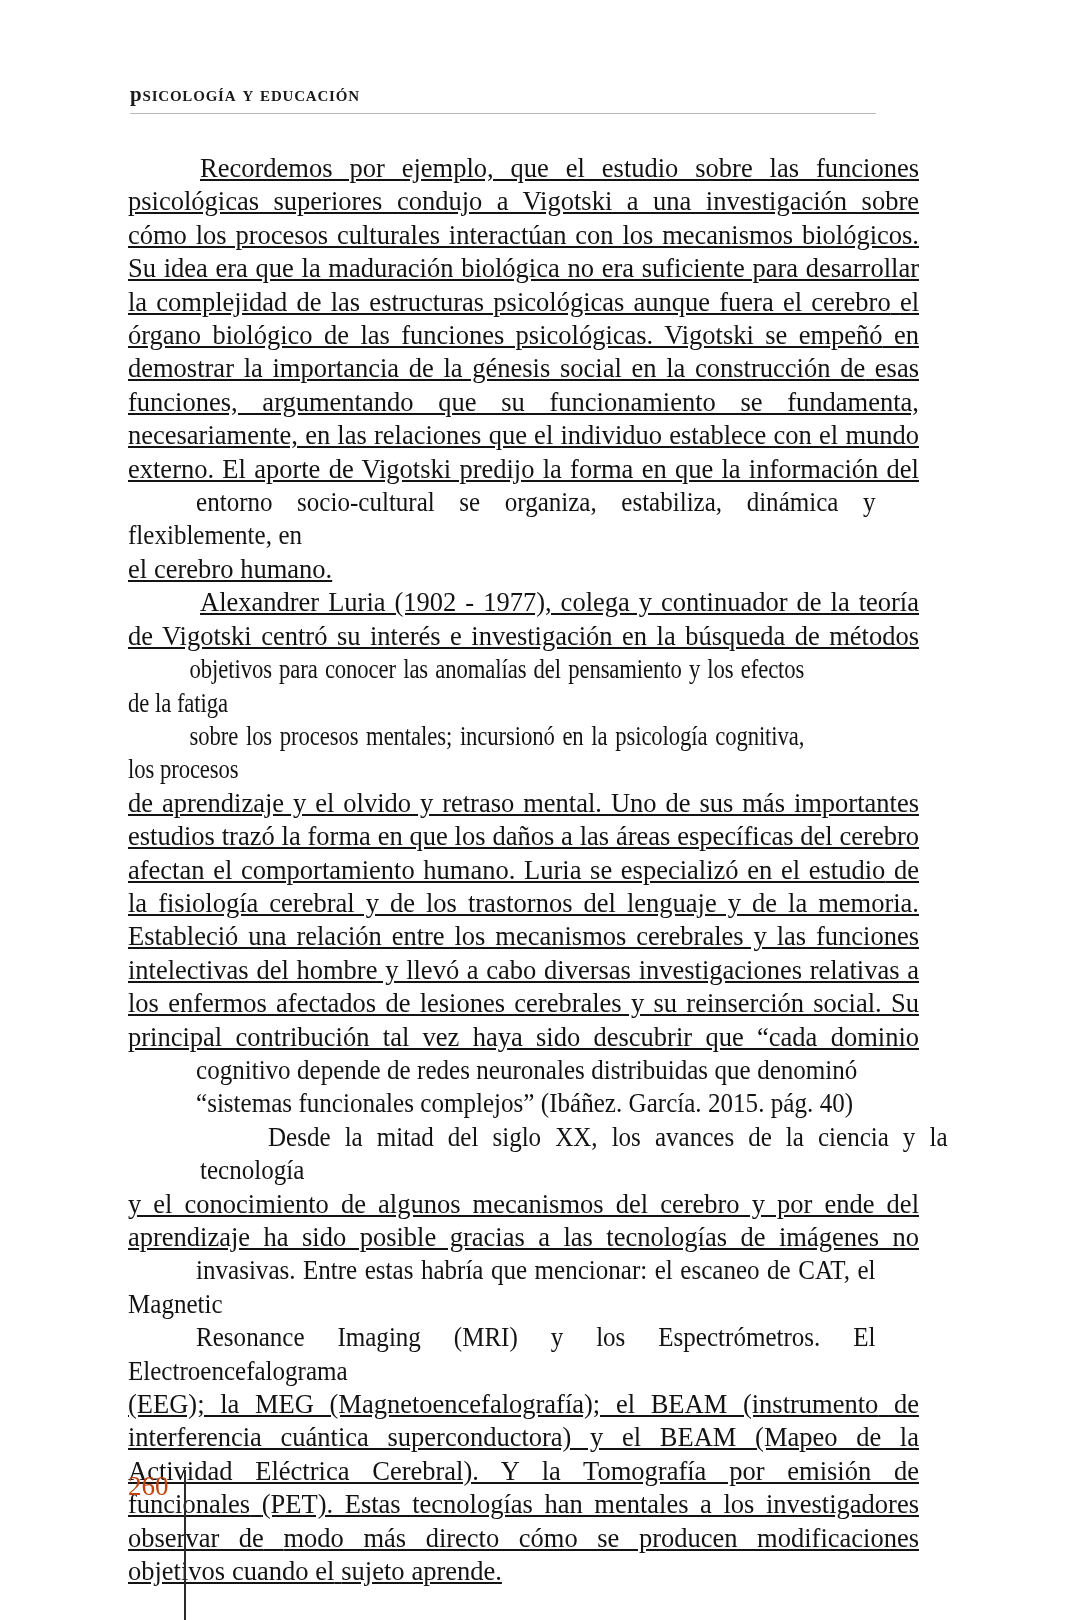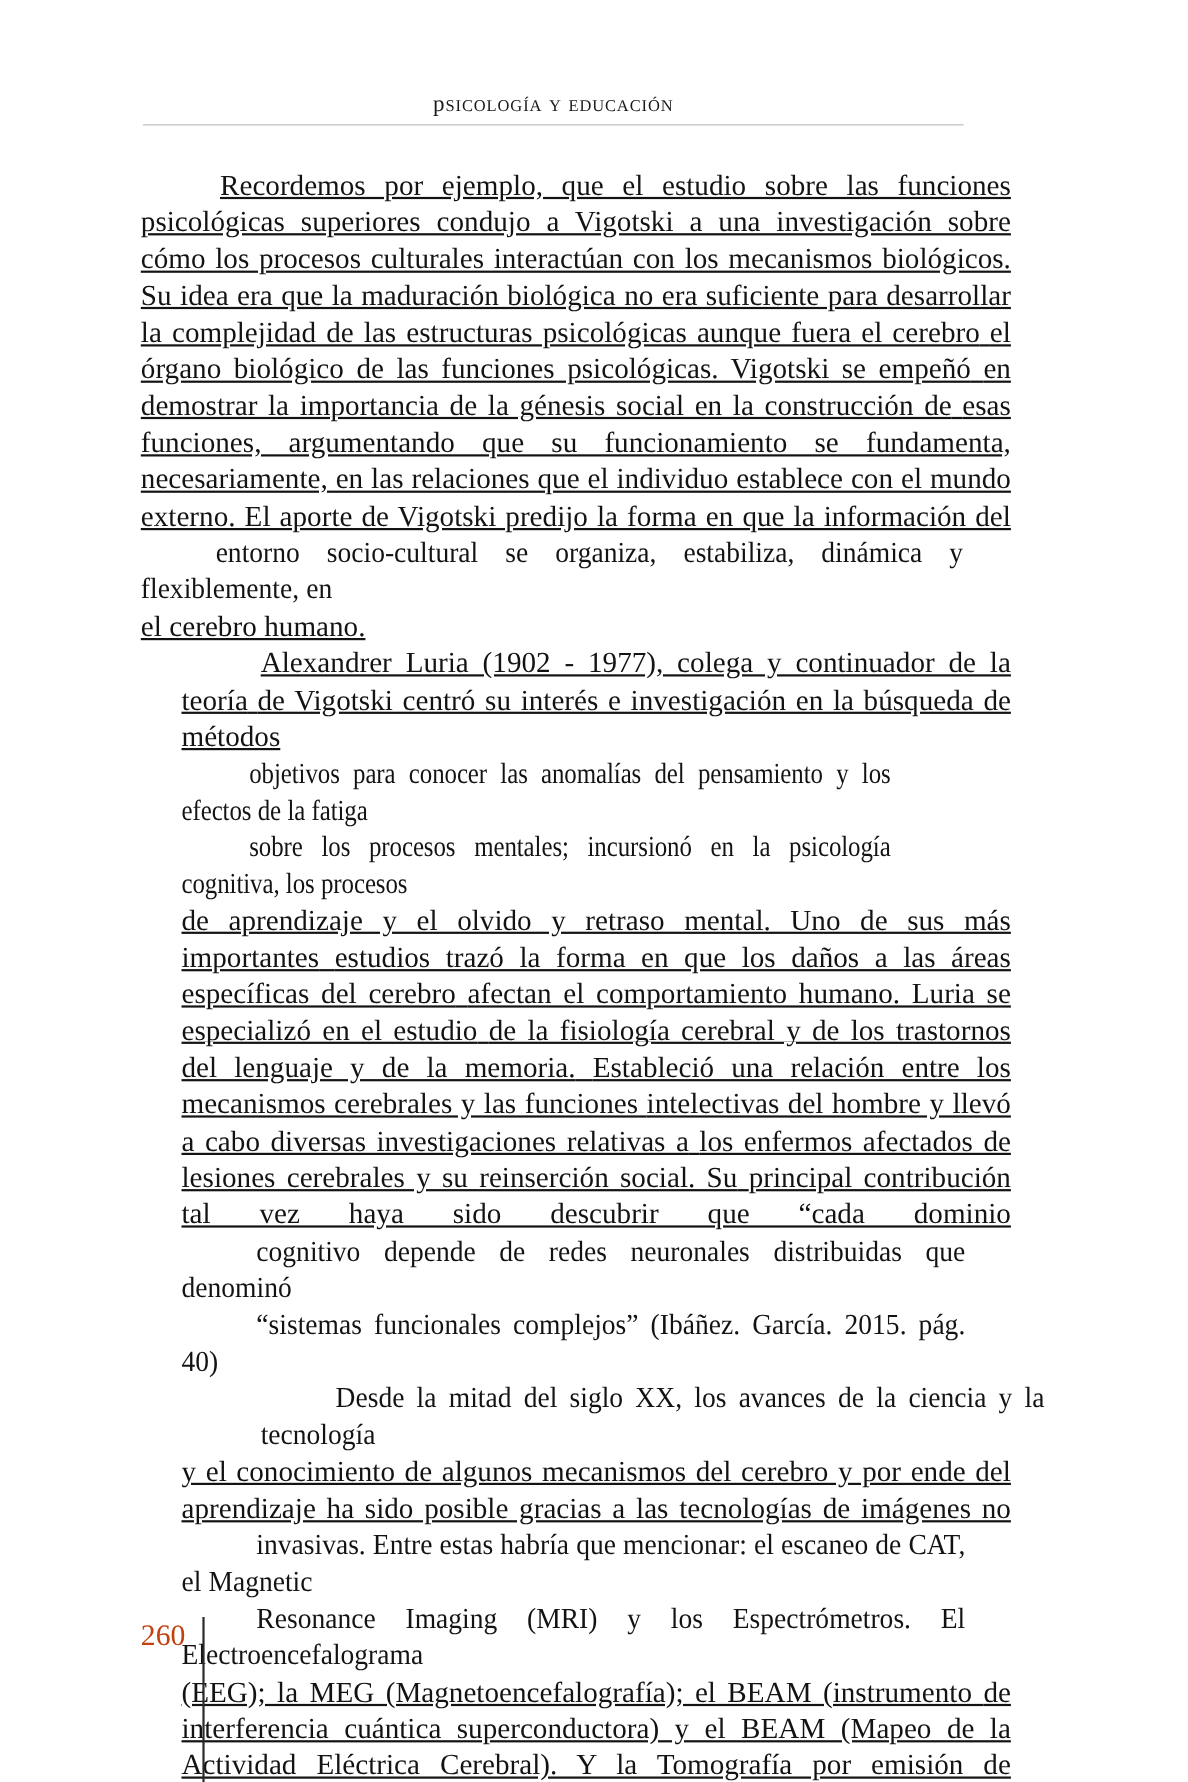--- a/index.html
+++ b/index.html
@@ -16,21 +16,22 @@
     font-family: "Liberation Serif", "DejaVu Serif", serif;
     color: #131313;
   }
 
   
   .running-head {
     position: absolute;
     left: 130px;
     top: 82px;
     width: 746px;
-    text-align: center;
+    text-align: left;
+    font-weight: bold;
   }
   .running-head-title {
     display: inline-block;
     font-size: 21px;
     letter-spacing: 0.8px;
     color: #1a1a1a;
     font-variant: small-caps;
     text-transform: lowercase;
   }
   .running-head-title::first-letter { font-variant: normal; }
@@ -55,21 +56,21 @@
     text-align: justify;
     text-align-last: left;
     font-size: 26.5px;
     line-height: 33.4px;
     text-indent: 72px;
     -webkit-hyphens: none;
     hyphens: none;
     word-spacing: 0.2px;
     text-decoration: underline;
   }
-  p.para + p.para { margin-top: 0; margin-left: 37px; }
+  p.para + p.para { margin-top: 0; }
 
   
   .cond {
     display: inline-block;
     transform: scaleX(0.855);
     transform-origin: left center;
     letter-spacing: -0.1px;
   }
   .cond-soft {
     display: inline-block;

